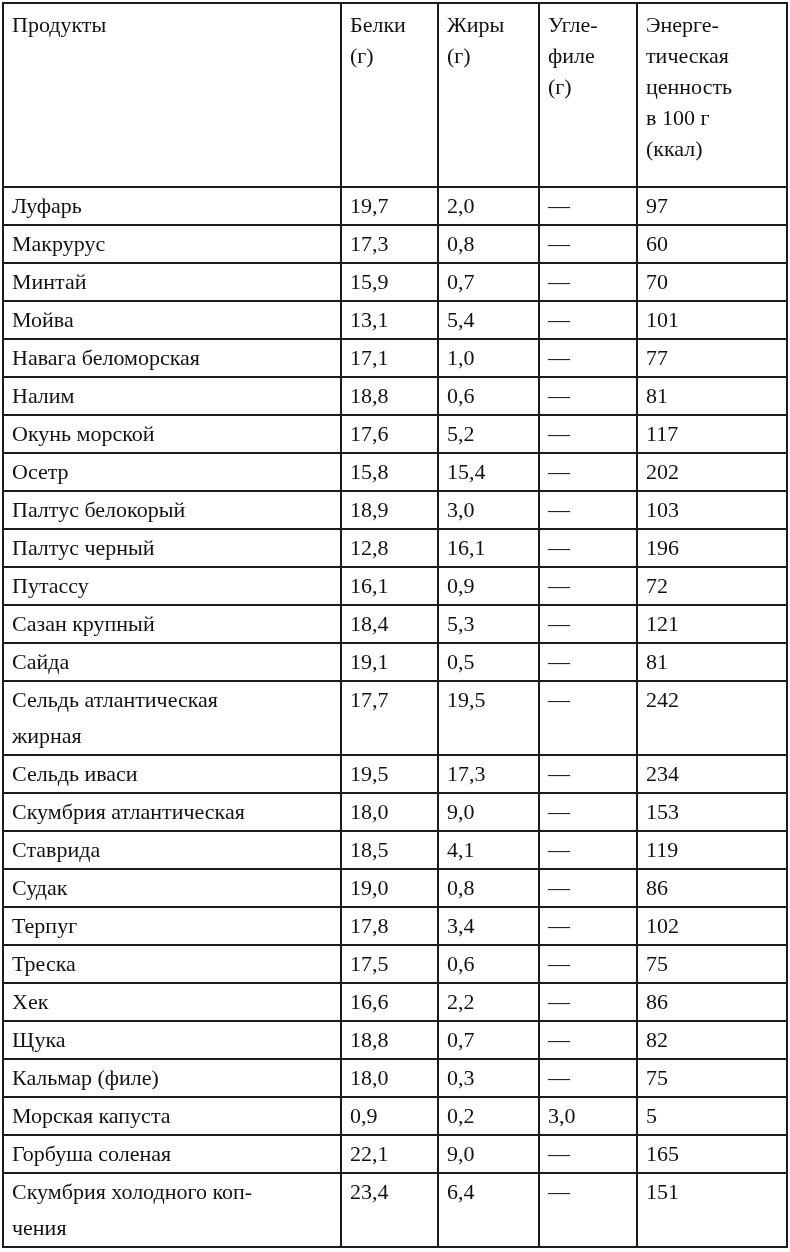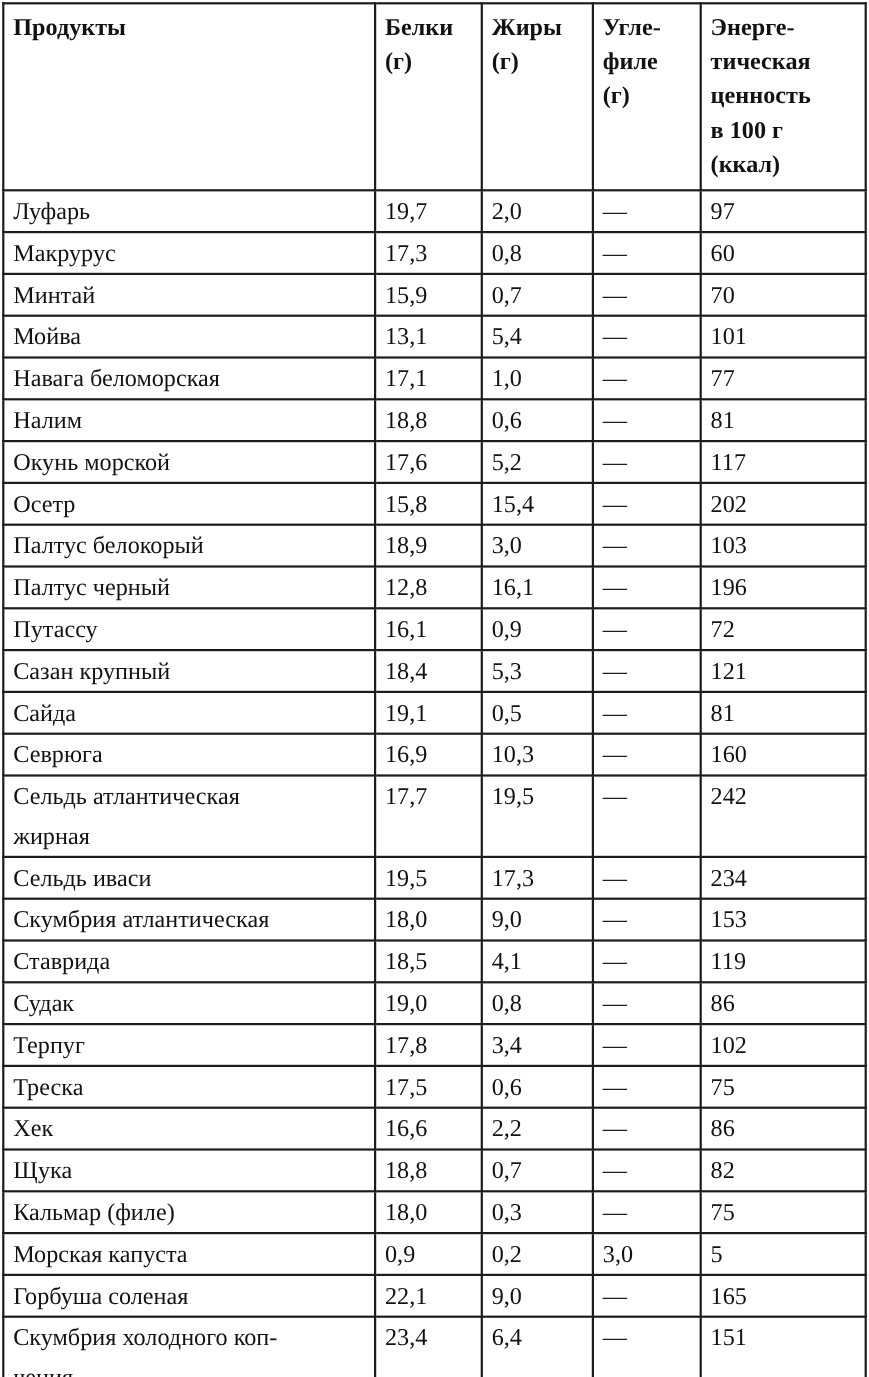--- a/index.html
+++ b/index.html
@@ -28,23 +28,23 @@
   table.nutrition td {
     border: 2px solid #1c1c1c;
     vertical-align: top;
     text-align: left;
     white-space: pre-line;
     overflow: hidden;
     box-sizing: border-box;
   }
   table.nutrition th {
     font-size: 22px;
-    font-weight: bold;
+    font-weight: normal;
     line-height: 31px;
-    padding: 5px 4px 8px 8px;
+    padding: 5px 4px 22px 8px;
     height: 161px;
     margin-left: 48px;
   }
   table.nutrition td {
     font-size: 22px;
     font-weight: normal;
     line-height: 36px;
     padding: 0 4px 0 8px;
   }
   col.c-product { width: 338px; }
@@ -168,27 +168,20 @@
     <td>121</td>
   </tr>
         <tr>
     <td>Сайда</td>
     <td>19,1</td>
     <td>0,5</td>
     <td>—</td>
     <td>81</td>
   </tr>
         <tr>
-    <td>Севрюга</td>
-    <td>16,9</td>
-    <td>10,3</td>
-    <td>—</td>
-    <td>160</td>
-  </tr>
-        <tr>
     <td>Сельдь атлантическая
 жирная</td>
     <td>17,7</td>
     <td>19,5</td>
     <td>—</td>
     <td>242</td>
   </tr>
         <tr>
     <td>Сельдь иваси</td>
     <td>19,5</td>

